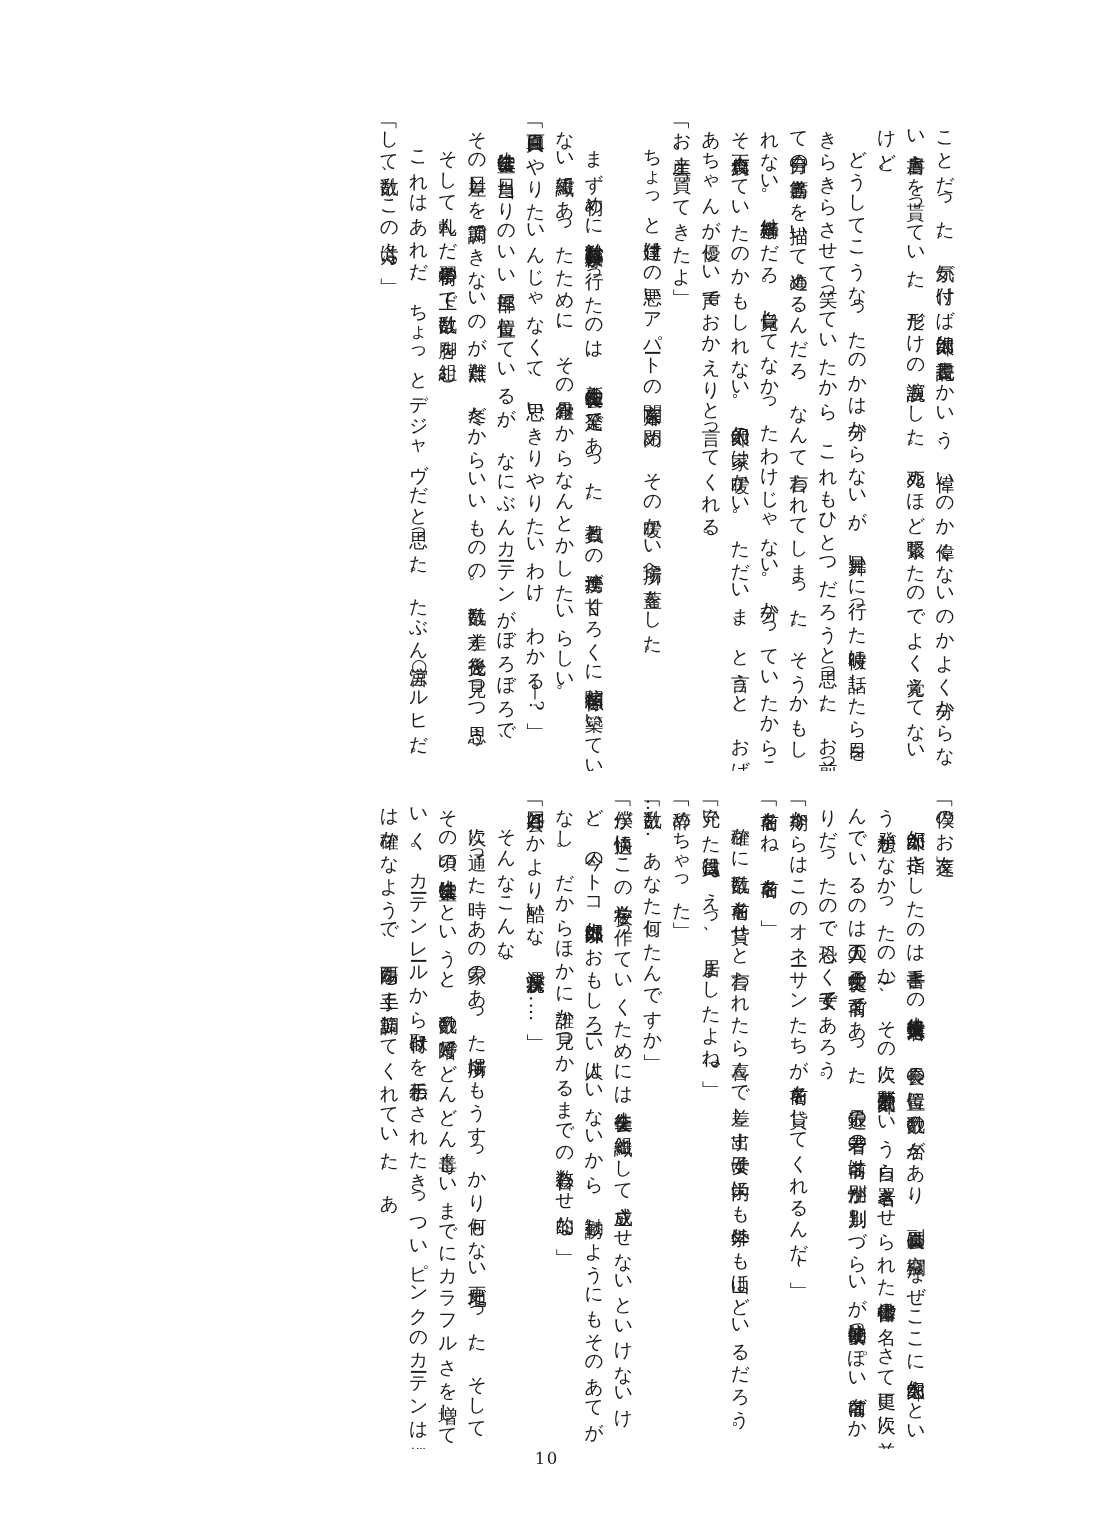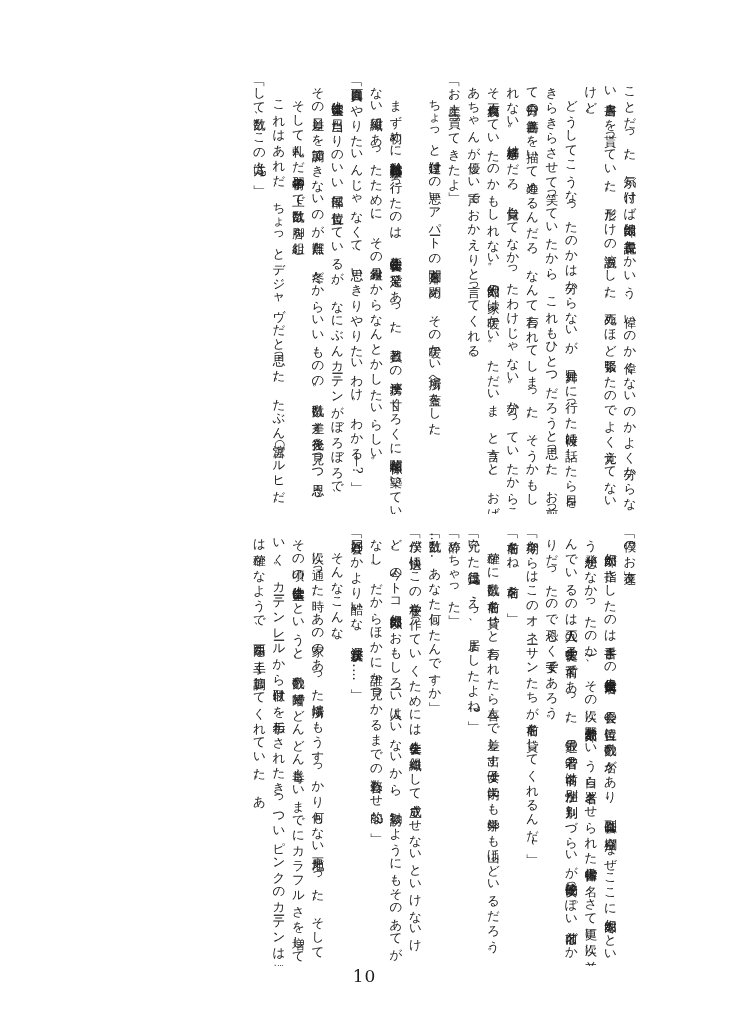--- a/index.html
+++ b/index.html
@@ -41,21 +41,21 @@
   }
   .vblock p.scene-break {
     margin-block-start: 19.5px; 
   }
   .page-number {
     position: absolute;
     top: 966px;
     left: 0;
     right: 0;
     text-align: center;
-    font-size: 17px;
+    font-size: 11px;
     letter-spacing: 1px;
     color: #1c1c1c;
   }
 </style>
 </head>
 <body>
 
 <div class="page">
 
   <div class="vblock vblock--top">

